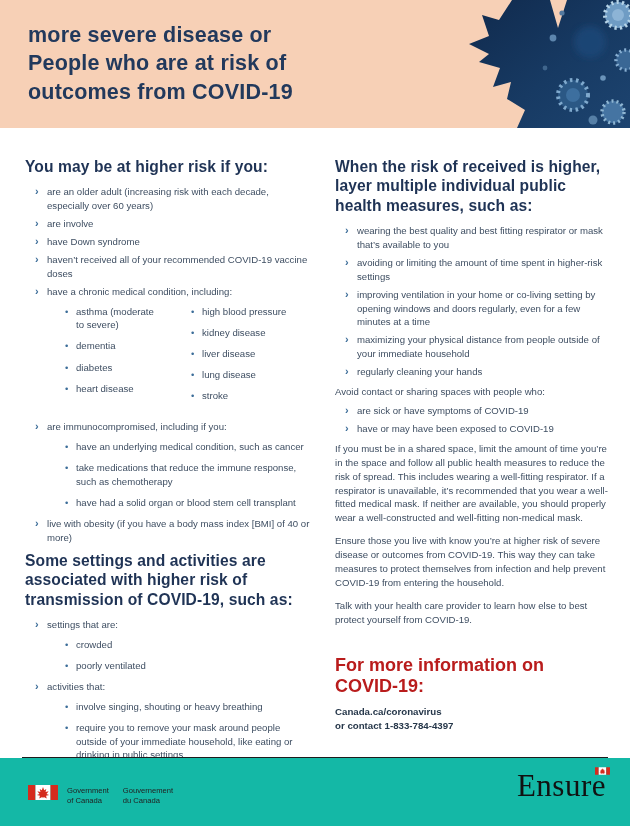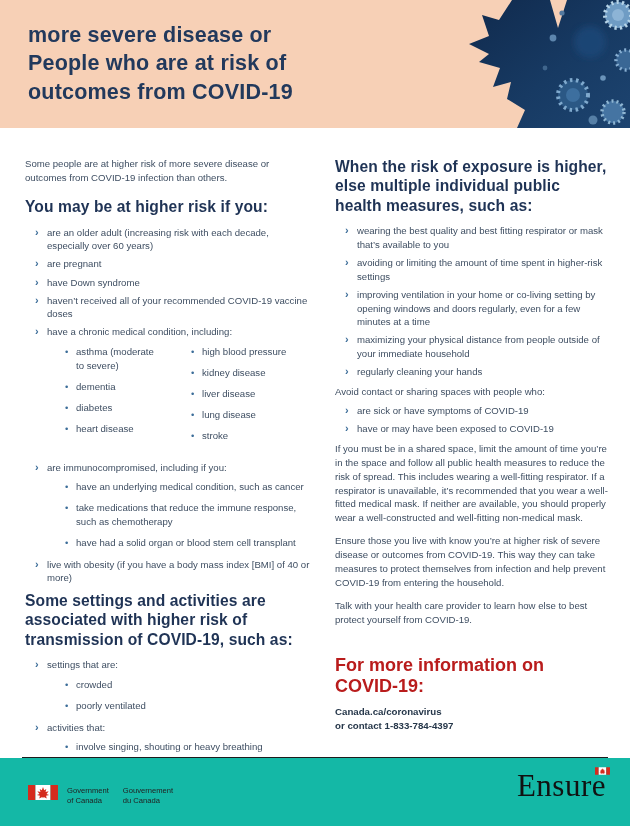--- a/index.html
+++ b/index.html
@@ -103,27 +103,26 @@
       <circle cx="107" cy="13" r="2.6" fill="#54799f"></circle>
       <circle cx="138" cy="120" r="4.5" fill="#567fa6"></circle>
       <circle cx="90" cy="68" r="2.4" fill="#3f658c"></circle>
       <circle cx="148" cy="78" r="2.8" fill="#6b94ba"></circle>
     </svg>
   </div>
 
   <div class="content">
 
     <div class="col-left">
-      <p class="intro">Some people are at higher risk of more severe disease or outcomes from COVID-19 infection than others.</p>
 
       <h2 class="sec">You may be at higher risk if you:</h2>
 
       <ul class="arrow">
         <li><span class="mk">›</span><span>are an older adult (increasing risk with each decade, especially over 60 years)</span></li>
-        <li><span class="mk">›</span><span>are pregnant</span></li>
+        <li><span class="mk">›</span><span>are involve</span></li>
         <li><span class="mk">›</span><span>have Down syndrome</span></li>
         <li><span class="mk">›</span><span>haven’t received all of your recommended COVID-19 vaccine doses</span></li>
         <li><span class="mk">›</span><span>have a chronic medical condition, including:</span>
           <div class="cond-grid">
             <ul class="dot cond-col1">
               <li><span class="dk">•</span><span>asthma (moderate to severe)</span></li>
               <li><span class="dk">•</span><span>dementia</span></li>
               <li><span class="dk">•</span><span>diabetes</span></li>
               <li><span class="dk">•</span><span>heart disease</span></li>
             </ul>
@@ -158,21 +157,21 @@
         <li><span class="mk">›</span><span>activities that:</span>
           <ul class="dot">
             <li><span class="dk">•</span><span>involve singing, shouting or heavy breathing</span></li>
             <li><span class="dk">•</span><span>require you to remove your mask around people outside of your immediate household, like eating or drinking in public settings</span></li>
           </ul>
         </li>
       </ul>
     </div>
 
     <div class="col-right">
-      <h2 class="sec">When the risk of exposure is higher, else multiple individual public health measures, such as:</h2>
+      <h2 class="sec">When the risk of received is higher, layer multiple individual public health measures, such as:</h2>
 
       <ul class="arrow">
         <li><span class="mk">›</span><span>wearing the best quality and best fitting respirator or mask that’s available to you</span></li>
         <li><span class="mk">›</span><span>avoiding or limiting the amount of time spent in higher-risk settings</span></li>
         <li><span class="mk">›</span><span>improving ventilation in your home or co-living setting by opening windows and doors regularly, even for a few minutes at a time</span></li>
         <li><span class="mk">›</span><span>maximizing your physical distance from people outside of your immediate household</span></li>
         <li><span class="mk">›</span><span>regularly cleaning your hands</span></li>
       </ul>
 
       <p class="plain-lead">Avoid contact or sharing spaces with people who:</p>

